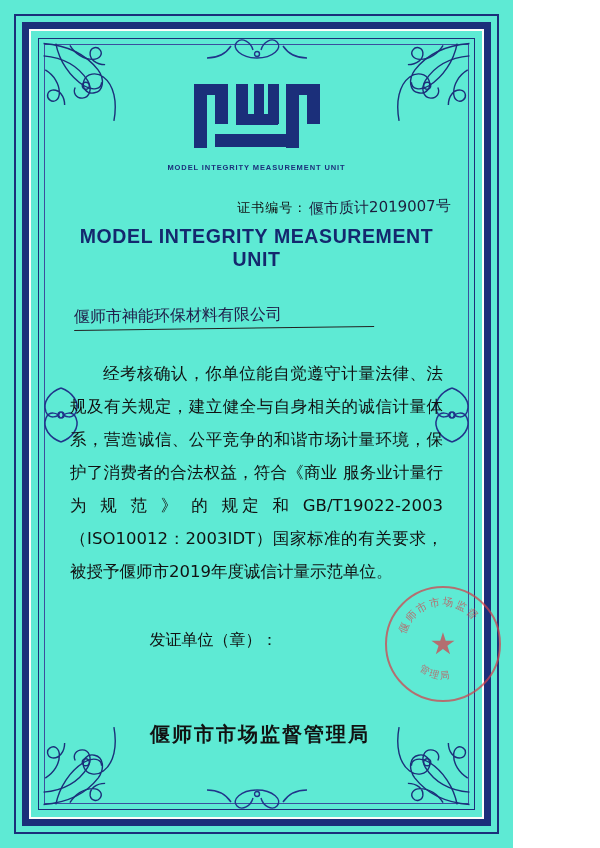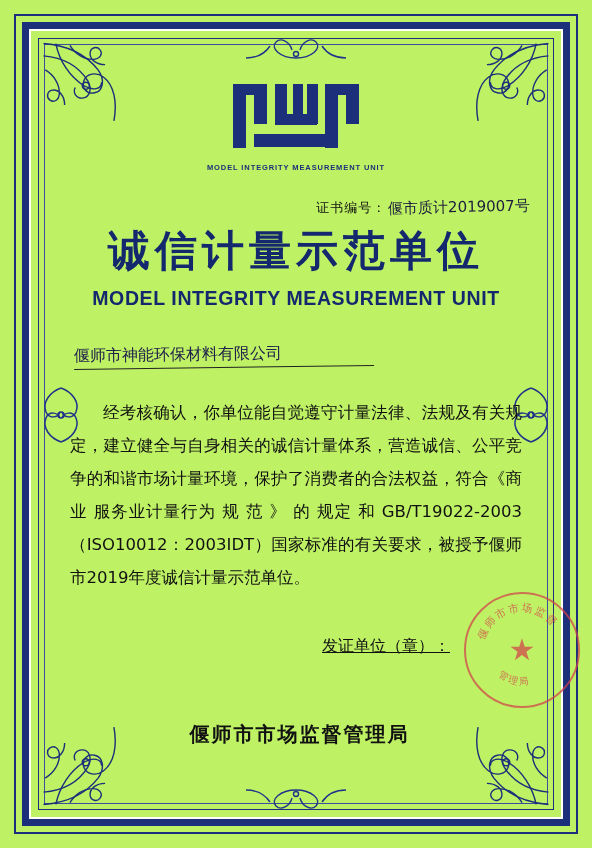--- a/index.html
+++ b/index.html
@@ -8,23 +8,23 @@
     background: #ffffff;
   }
   body {
     width: 600px;
     height: 848px;
     font-family: "Liberation Sans", sans-serif;
     overflow: hidden;
   }
   .certificate {
     position: relative;
-    width: 592px;
+    width: 513px;
     height: 848px;
-    background: #bef264;
+    background: #5eead4;
     box-sizing: border-box;
   }
   
   .frame-outer {
     position: absolute;
     left: 14px;
     top: 14px;
     right: 14px;
     bottom: 14px;
     border: 2px solid #1b2f7a;
@@ -194,26 +194,25 @@
     line-height: 33px;
     color: #111;
     text-align: justify;
     font-family: "DejaVu Sans", sans-serif;
   }
   .body-text p { margin: 4px; text-indent: 2em; }
 
   .issuer-row {
     margin-top: 42px;
     padding-right: 86px;
-    text-align: right;
+    text-align: center;
     font-size: 16px;
     color: #111;
     font-family: "DejaVu Sans", sans-serif;
     position: relative;
-    text-decoration: underline;
   }
   .stamp {
     position: absolute;
     right: -44px;
     top: -44px;
     width: 116px;
     height: 116px;
     border-radius: 50%;
     border: 2.5px solid #d4414b;
     opacity: 0.72;
@@ -356,21 +355,20 @@
           <rect x="27" y="56" width="84" height="13"></rect>
         </svg>
       </div>
       <div class="logo-sub">MODEL INTEGRITY MEASUREMENT UNIT</div>
     </div>
 
     <div class="cert-no-row">
       <span class="cert-no-label">证书编号：</span><span class="cert-no-value">偃市质计2019007号</span>
     </div>
 
-    <div class="title-cn">诚信计量示范单位</div>
     <div class="title-en">MODEL INTEGRITY MEASUREMENT UNIT</div>
 
     <div class="awardee">偃师市神能环保材料有限公司</div>
 
     <div class="body-text">
       <p>经考核确认，你单位能自觉遵守计量法律、法规及有关规定，建立健全与自身相关的诚信计量体系，营造诚信、公平竞争的和谐市场计量环境，保护了消费者的合法权益，符合《商业 服务业计量行为 规 范 》 的 规定 和 GB/T19022-2003（ISO10012：2003IDT）国家标准的有关要求，被授予偃师市2019年度诚信计量示范单位。</p>
     </div>
 
     <div class="issuer-row">
       <span>发证单位（章）：</span>

